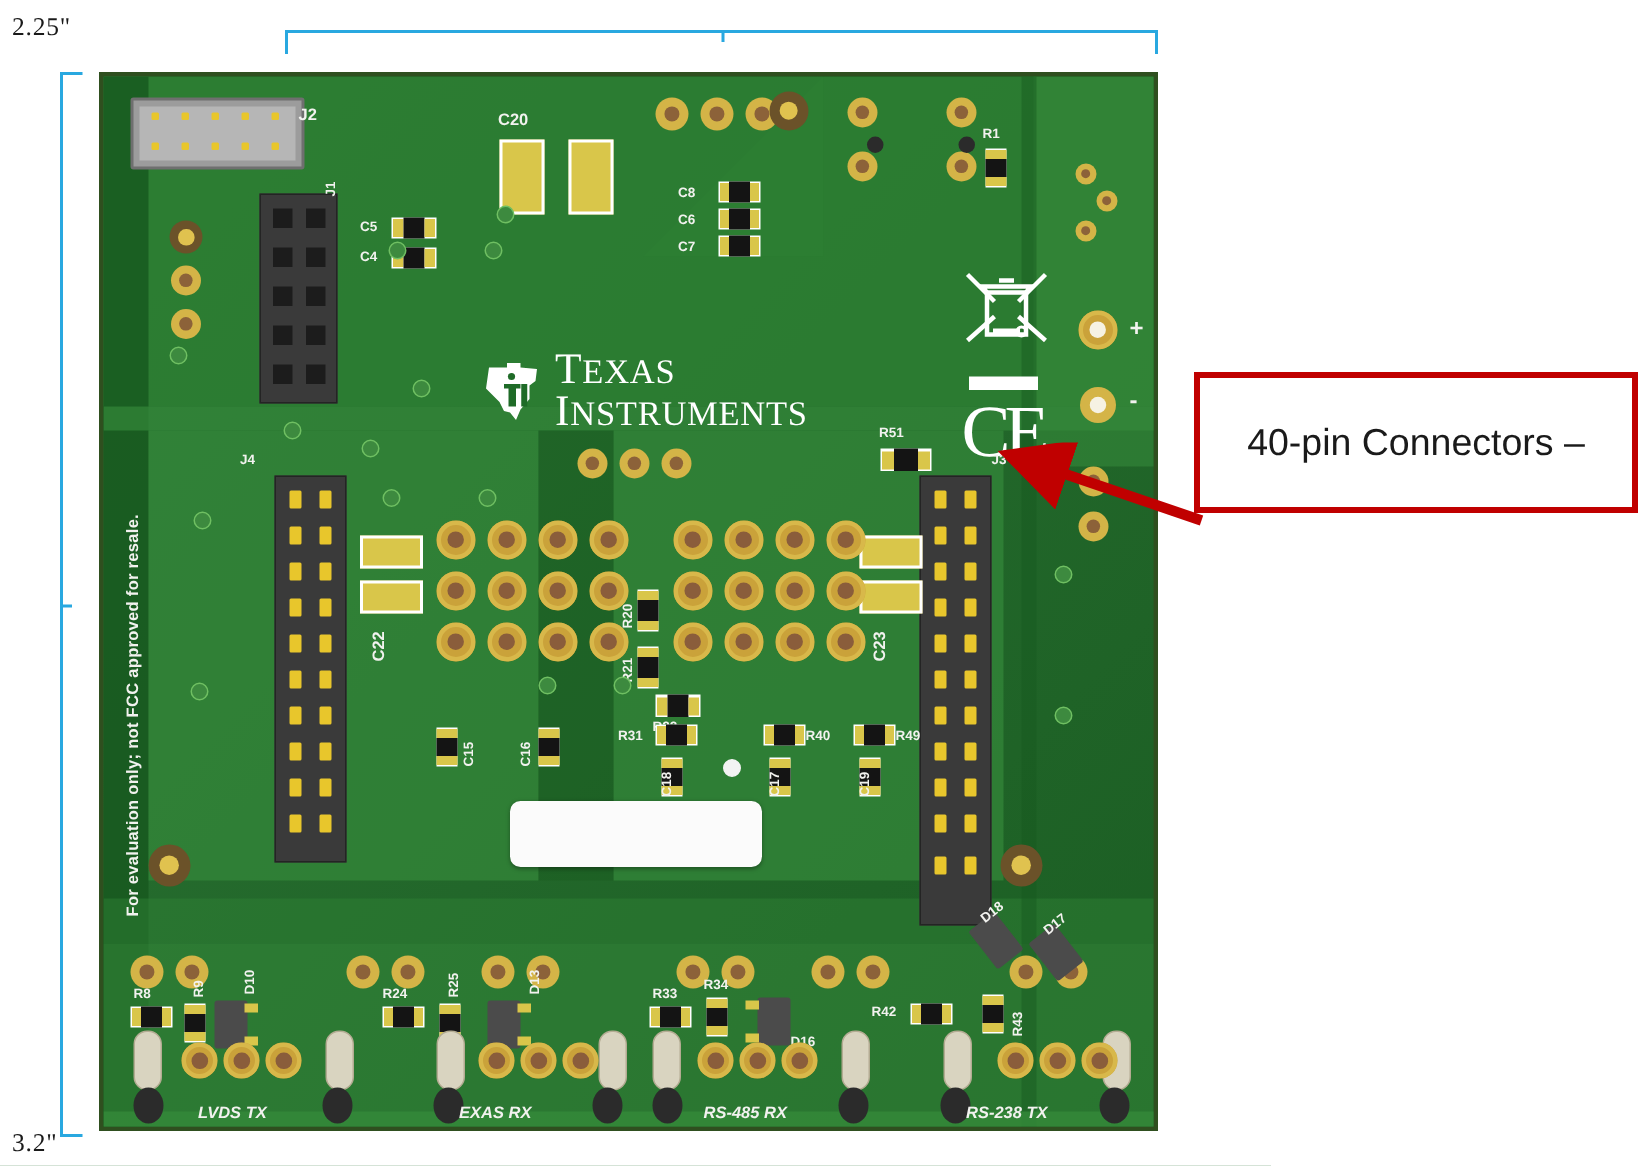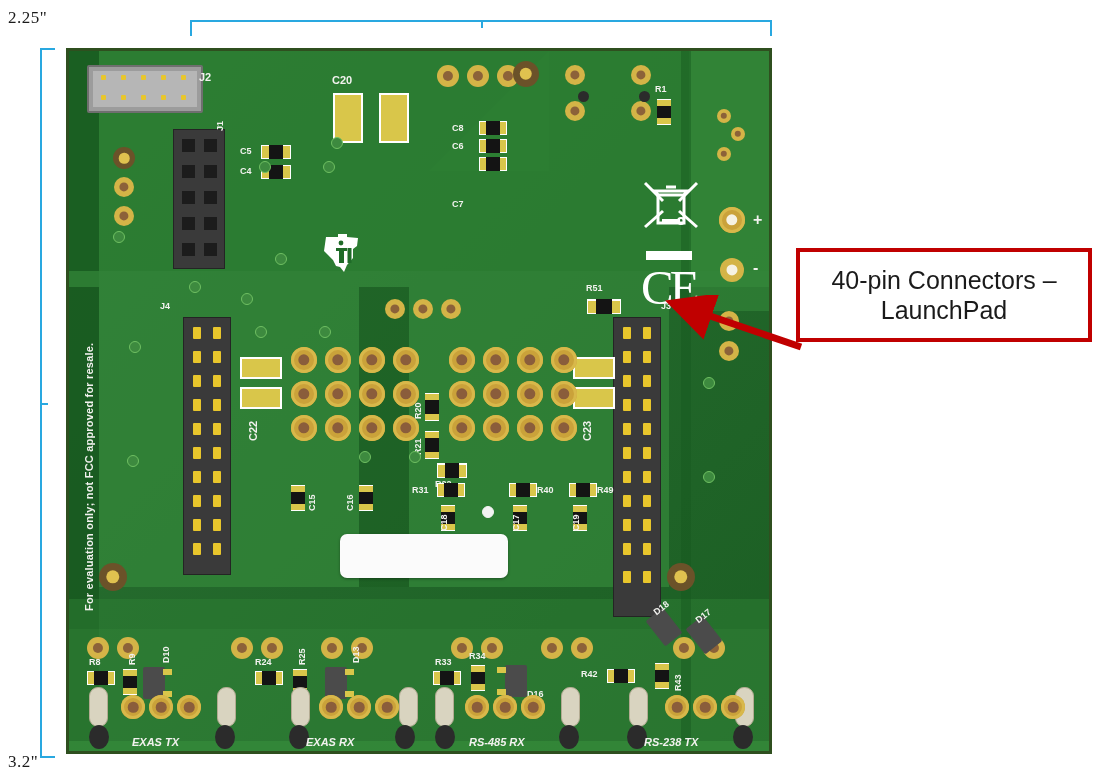--- a/index.html
+++ b/index.html
@@ -183,21 +183,21 @@
       <div class="t1"></div>
         <div class="body"></div>
         <div class="t2"></div>
       </div>
     <div class="silk silk-small" style="left:383px;top:90px;">C6</div>
     <div class="res" style="left:410px;top:88px;width:28px;height:14px;">
       <div class="t1"></div>
         <div class="body"></div>
         <div class="t2"></div>
       </div>
-    <div class="silk silk-small" style="left:383px;top:108px;margin-top:40px;">C7</div>
+    <div class="silk silk-small" style="left:383px;top:108px;">C7</div>
     <div class="res" style="left:410px;top:106px;width:28px;height:14px;">
       <div class="t1"></div>
         <div class="body"></div>
         <div class="t2"></div>
       </div>
 
     <div class="goldring" style="left:368px;top:14px;width:22px;height:22px;">
         <i></i>
       </div>
     <div class="goldring" style="left:398px;top:14px;width:22px;height:22px;">
@@ -271,20 +271,24 @@
         <i></i>
       </div>
 
     <div class="ti-wrap" style="left:251px;top:182px;">
       <svg width="42" height="40" viewBox="0 0 42 40">
         <path d="M6 4 L18 4 L18 1 L27 1 L27 4 L38 5 L37 13 L33 16 L33 25 L27 32 L24 39 L20 34 L16 33 L13 27 L8 22 L4 18 Z" fill="#ffffff"></path>
         <circle cx="21" cy="10" r="2.4" fill="#1f6b28"></circle>
         <path d="M16 15 L27 15 L27 18 L24 18 L24 30 L19 30 L19 18 L16 18 Z" fill="#1f6b28"></path>
         <rect x="27.5" y="15" width="4" height="15" fill="#1f6b28"></rect>
       </svg>
+      <div class="ti-text">
+        <div class="ti-l1"><span class="cap">T</span><span>EXAS</span></div>
+        <div class="ti-l2"><span class="cap">I</span><span>NSTRUMENTS</span></div>
+      </div>
     </div>
 
     <div class="silk silk-small rot-up" style="left:14px;top:560px;font-size:11px;letter-spacing:.2px;">For evaluation only; not FCC approved for resale.</div>
 
     <div class="rot-up" style="left:632px;top:608px;width:246px;">
       <div class="silk" style="position:static;font-size:11px;line-height:13px;white-space:normal;
            width:246px;text-align:center;">Supports LaunchPads with the FSI peripheral, such as LAUNCHXL-F280049C, see documentation for full list of supported EVMs</div>
     </div>
 
     <div class="silk silk-small" style="left:91px;top:250px;">J4</div>
@@ -697,33 +701,33 @@
       <div class="blackpad" style="left:20px;top:674px;width:20px;height:24px;border-radius:50%;"></div>
       <div class="blackpad" style="left:146px;top:674px;width:20px;height:24px;border-radius:50%;"></div>
       <div class="blackpad" style="left:220px;top:674px;width:20px;height:24px;border-radius:50%;"></div>
       <div class="blackpad" style="left:326px;top:674px;width:20px;height:24px;border-radius:50%;"></div>
       <div class="blackpad" style="left:366px;top:674px;width:20px;height:24px;border-radius:50%;"></div>
       <div class="blackpad" style="left:490px;top:674px;width:20px;height:24px;border-radius:50%;"></div>
       <div class="blackpad" style="left:558px;top:674px;width:20px;height:24px;border-radius:50%;"></div>
       <div class="blackpad" style="left:664px;top:674px;width:20px;height:24px;border-radius:50%;"></div>
     </div>
 
-    <div class="silk silk-mid silk-it" style="left:63px;top:685px;">EXAS TX</div>
+    <div class="silk silk-mid silk-it" style="left:63px;top:685px;">LVDS TX</div>
     <div class="silk silk-mid silk-it" style="left:237px;top:685px;">EXAS RX</div>
     <div class="silk silk-mid silk-it" style="left:400px;top:685px;">RS-485 RX</div>
     <div class="silk silk-mid silk-it" style="left:575px;top:685px;">RS-238 TX</div>
 
   </div>
 
   <svg class="arrow-line" viewBox="0 0 140 62">
     <defs>
       <marker id="ah" markerWidth="7" markerHeight="7" refX="5.5" refY="3.5" orient="auto">
         <polygon points="0,0 7,3.5 0,7" fill="#c00000"></polygon>
       </marker>
     </defs>
     <line x1="136" y1="52" x2="10" y2="9" stroke="#c00000" stroke-width="7" marker-end="url(#ah)"></line>
   </svg>
 
   <div class="callout">
-    <span><span>40-pin Connectors –</span><br><span>LaunchPad</span></span>
+    <span><span>40-pin Connectors –</span><br></span>
   </div>
 
 </div>
 
 </body></html>

